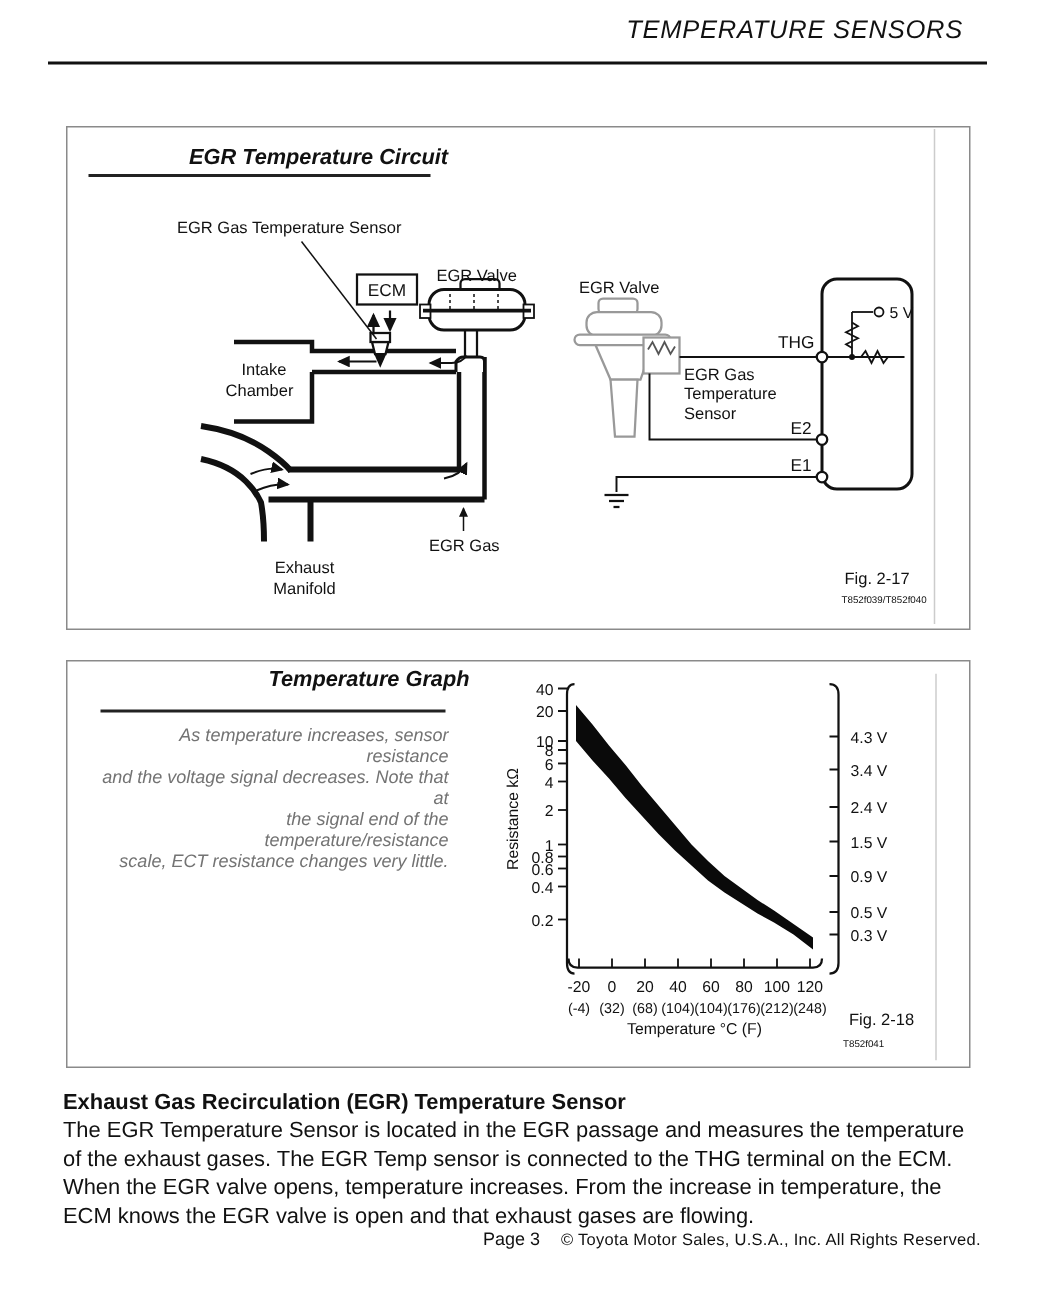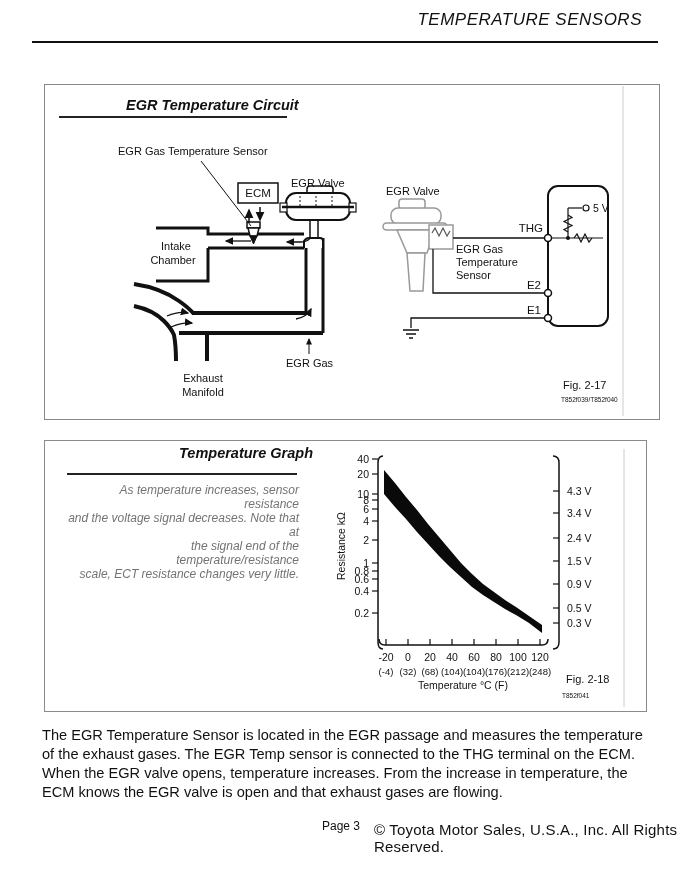--- a/index.html
+++ b/index.html
@@ -7,38 +7,38 @@
     position:relative;width:694px;height:876px;background:#ffffff;
     font-family:"Liberation Sans", sans-serif;color:#111;overflow:hidden;
     margin:0 auto;
   }
   .hdr-title{
     position:absolute;top:10px;right:52px;
     font-size:17px;font-weight:normal;font-style:italic;letter-spacing:.5px;
   }
   .hdr-rule{position:absolute;left:32px;top:41px;width:626px;height:2px;background:#111;}
   .figbox{position:absolute;left:44px;width:601px;border:1px solid #8a8a8a;background:#fff;}
-  .box1{top:84px;height:334px;padding-left:13px;}
+  .box1{top:84px;height:334px;}
   .box2{top:440px;height:270px;}
   .boxtitle{position:absolute;font-weight:bold;font-style:italic;font-size:14.5px;white-space:nowrap;}
   .t1{left:81px;top:12px;}
   .t2{left:134px;top:4px;}
   .titlerule{position:absolute;height:2px;background:#222;}
   .r1{left:14px;top:31px;width:228px;}
   .r2{left:22px;top:32px;width:230px;}
   .note{
     position:absolute;left:20px;top:42px;width:234px;text-align:right;
     font-style:italic;font-size:12px;line-height:14px;color:#737373;
   }
   .dsvg{position:absolute;left:0;top:0;}
   .gsvg{position:absolute;left:286px;top:8px;}
   .body-block{position:absolute;left:42px;top:726px;width:616px;font-size:14.6px;line-height:19px;}
   .bheading{font-weight:bold;}
   .footer-pg{position:absolute;left:322px;top:819px;font-size:12px;}
-  .footer-cr{position:absolute;left:374px;top:821px;font-size:15px;letter-spacing:.2px;}
+  .footer-cr{position:absolute;left:374px;top:821px;font-size:11px;letter-spacing:.2px;}
   svg text{fill:#111;font-family:"Liberation Sans",sans-serif;}
 </style>
 </head>
 <body>
 
 <div class="page">
 
   <div class="hdr-title">TEMPERATURE SENSORS</div>
   <div class="hdr-rule"></div>
 
@@ -269,19 +269,20 @@
         <text x="236" y="163">0.5 V</text>
         <text x="236" y="178">0.3 V</text>
       </g>
 
       <text x="235" y="234" font-size="11">Fig. 2-18</text>
       <text x="231" y="249" font-size="6.5" fill="#333">T852f041</text>
     </svg>
   </section>
 
   <div class="body-block">
+    <div class="bheading">Exhaust Gas Recirculation (EGR) Temperature Sensor</div>
     <div class="bpara">The EGR Temperature Sensor is located in the EGR passage and measures the temperature of the exhaust gases. The EGR Temp sensor is connected to the THG terminal on the ECM. When the EGR valve opens, temperature increases. From the increase in temperature, the ECM knows the EGR valve is open and that exhaust gases are flowing.</div>
   </div>
 
   <div class="footer-pg">Page 3</div>
   <div class="footer-cr">© Toyota Motor Sales, U.S.A., Inc. All Rights Reserved.</div>
 
 </div>
 
 </body></html>

